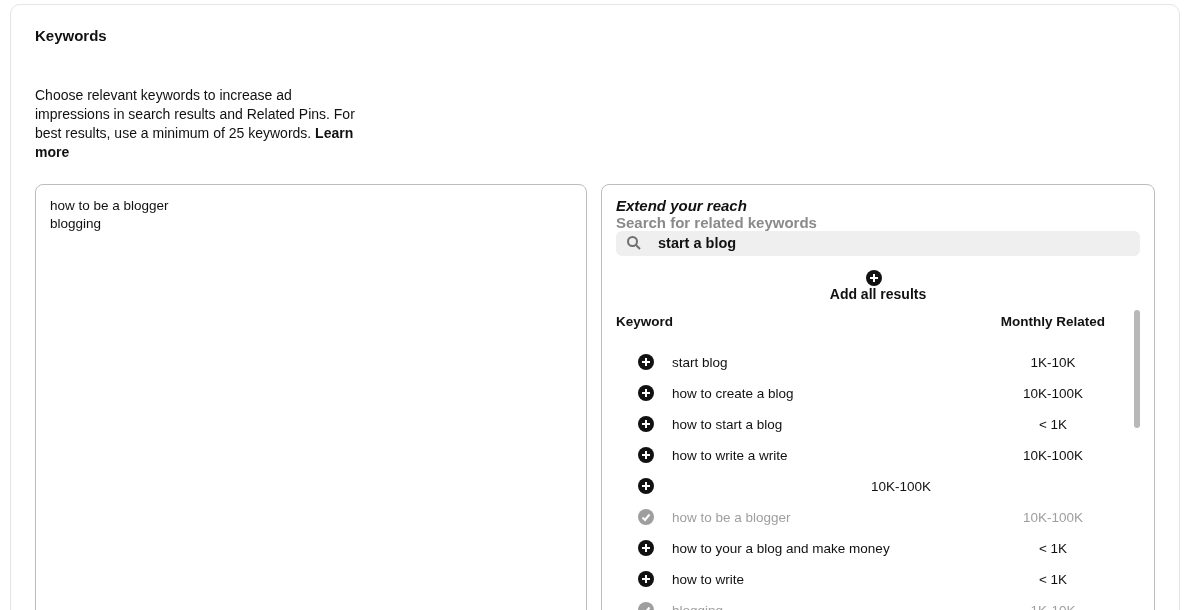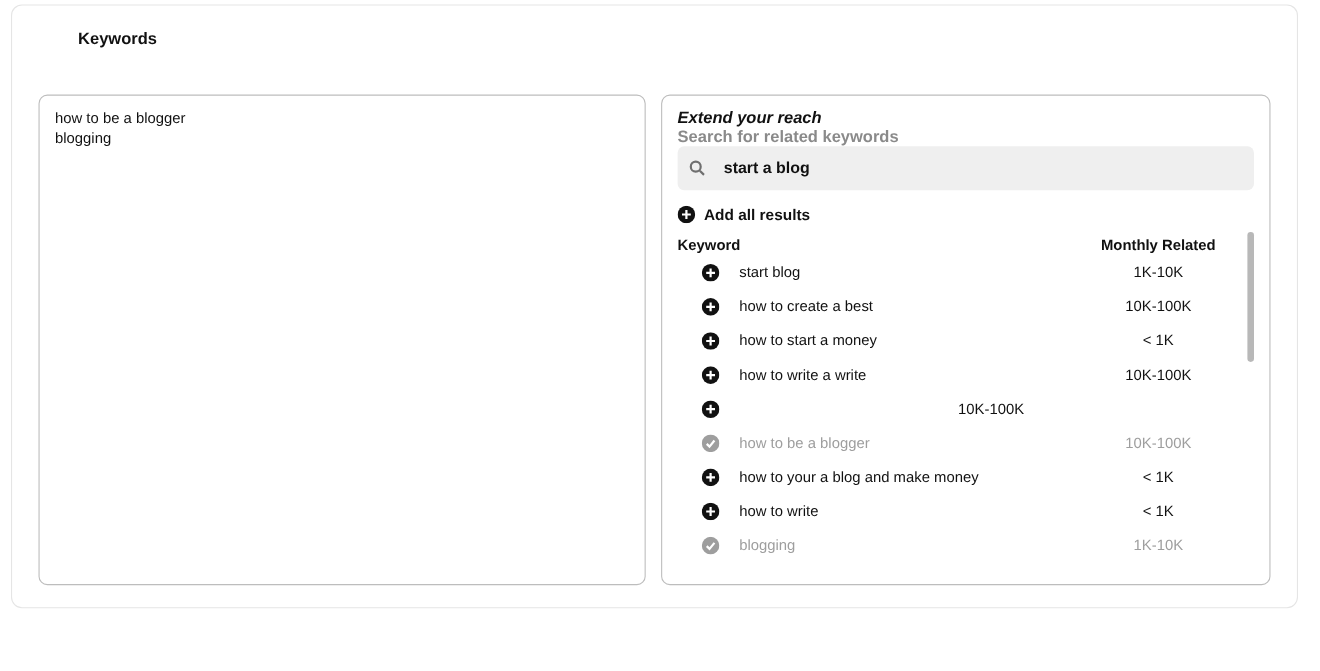--- a/index.html
+++ b/index.html
@@ -14,21 +14,20 @@
     border: 1px solid #e5e5e5;
     border-radius: 10px;
     margin: 4px 10px;
     padding: 22px 24px 20px 24px;
     width: 1170px;
   }
   .section-title {
     font-weight: 700;
     font-size: 15px;
     margin-bottom: 42px;
-    margin-left: 36px;
   }
   .desc {
     max-width: 320px;
     font-size: 14px;
     line-height: 1.35;
     margin-bottom: 22px;
   }
   .desc .learn-more {
     font-weight: 700;
     cursor: pointer;
@@ -48,60 +47,61 @@
   .panel.left { flex: 0 0 552px; padding: 12px 14px; }
   .panel.right { flex: 1; padding: 12px 14px; }
   .kw-line { font-size: 13.5px; line-height: 1.35; }
   .extend-title { font-weight: 700; font-size: 15px; font-style: italic; }
   .extend-sub { color: #8a8a8a; font-weight: 600; font-size: 15px; }
   .search-wrap {
     display: flex;
     align-items: center;
     background: #efefef;
     border-radius: 6px;
-    height: 40px;
+    height: 25px;
     padding: 0 10px;
     margin-bottom: 14px;
   }
   .search-wrap svg { flex: 0 0 auto; margin-right: 14px; }
   .search-input {
     border: none;
     background: transparent;
     font-size: 14.5px;
     font-weight: 700;
     color: #111;
     outline: none;
     width: 100%;
   }
   .add-all {
     display: flex;
     align-items: center;
     font-weight: 700;
     font-size: 14px;
     margin-bottom: 12px;
     cursor: pointer;
+    flex-direction: column;
   }
   .add-all .icon-add { margin-right: 8px; }
   .results-area {
     display: flex;
   }
   .results-col {
     flex: 1;
   }
   .results-header {
     display: flex;
     font-weight: 700;
     font-size: 13.5px;
     margin-bottom: 10px;
   }
   .rh-kw { flex: 0 0 360px; }
   .rh-ms { flex: 1; text-align: center; }
   .result-row {
     display: flex;
-    align-items: flex-start;
+    align-items: flex-end;
     height: 31px;
     font-size: 13.5px;
   }
   .result-row.disabled { color: #9e9e9e; }
   .result-row .icon-cell { flex: 0 0 56px; display: flex; justify-content: center; padding-left: 4px; }
   .result-row .kw-cell { flex: 0 0 304px; }
   .result-row .ms-cell { flex: 1; text-align: center; }
   .scroll-indicator {
     width: 6px;
     background: #b8b8b8;
@@ -119,20 +119,23 @@
   .icon-add-svg line { stroke: #fff; stroke-width: 2; }
   .icon-check-svg circle { fill: #9e9e9e; }
   .icon-check-svg polyline { stroke: #fff; stroke-width: 2; fill: none; }
 </style>
 </head>
 <body>
 
 <div class="frame">
   <div class="section-title">Keywords</div>
 
+  <div class="desc">
+    <span>Choose relevant keywords to increase ad impressions in search results and Related Pins. For best results, use a minimum of 25 keywords. </span><span class="learn-more">Learn more</span>
+  </div>
 
   <div class="panels">
 
     <div class="panel left">
       <div id="kw-list">
           <div class="kw-line">how to be a blogger</div>
           <div class="kw-line">blogging</div>
         </div>
 
     </div>
@@ -179,32 +182,32 @@
                 <div class="ms-cell">1K-10K</div>
               </div>
               <div class="result-row">
                 <div class="icon-cell">
                   <svg class="icon-add-svg" width="16" height="16" viewBox="0 0 16 16">
                     <circle cx="8" cy="8" r="8"></circle>
                     <line x1="8" y1="4" x2="8" y2="12"></line>
                     <line x1="4" y1="8" x2="12" y2="8"></line>
                   </svg>
                 </div>
-                <div class="kw-cell">how to create a best</div>
-                <div class="ms-cell">10K-100K</div>
-              </div>
-              <div class="result-row">
-                <div class="icon-cell">
-                  <svg class="icon-add-svg" width="16" height="16" viewBox="0 0 16 16">
-                    <circle cx="8" cy="8" r="8"></circle>
-                    <line x1="8" y1="4" x2="8" y2="12"></line>
-                    <line x1="4" y1="8" x2="12" y2="8"></line>
-                  </svg>
-                </div>
-                <div class="kw-cell">how to start a money</div>
+                <div class="kw-cell">how to create a blog</div>
+                <div class="ms-cell">10K-100K</div>
+              </div>
+              <div class="result-row">
+                <div class="icon-cell">
+                  <svg class="icon-add-svg" width="16" height="16" viewBox="0 0 16 16">
+                    <circle cx="8" cy="8" r="8"></circle>
+                    <line x1="8" y1="4" x2="8" y2="12"></line>
+                    <line x1="4" y1="8" x2="12" y2="8"></line>
+                  </svg>
+                </div>
+                <div class="kw-cell">how to start a blog</div>
                 <div class="ms-cell">&lt; 1K</div>
               </div>
               <div class="result-row">
                 <div class="icon-cell">
                   <svg class="icon-add-svg" width="16" height="16" viewBox="0 0 16 16">
                     <circle cx="8" cy="8" r="8"></circle>
                     <line x1="8" y1="4" x2="8" y2="12"></line>
                     <line x1="4" y1="8" x2="12" y2="8"></line>
                   </svg>
                 </div>

